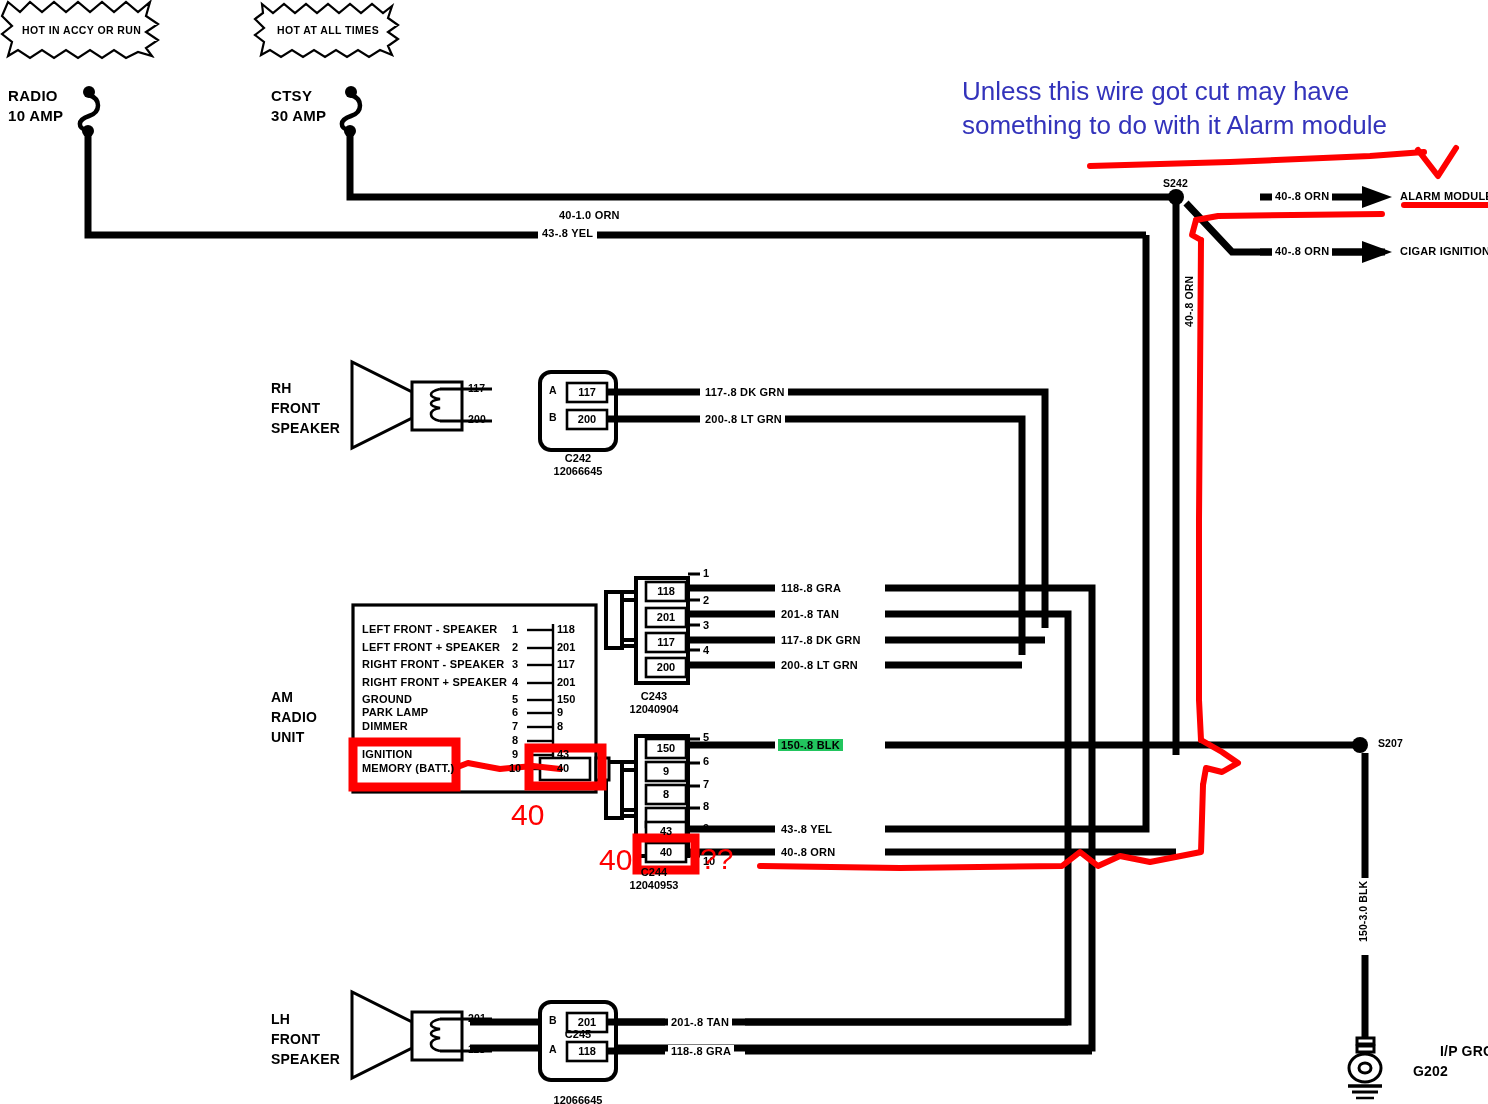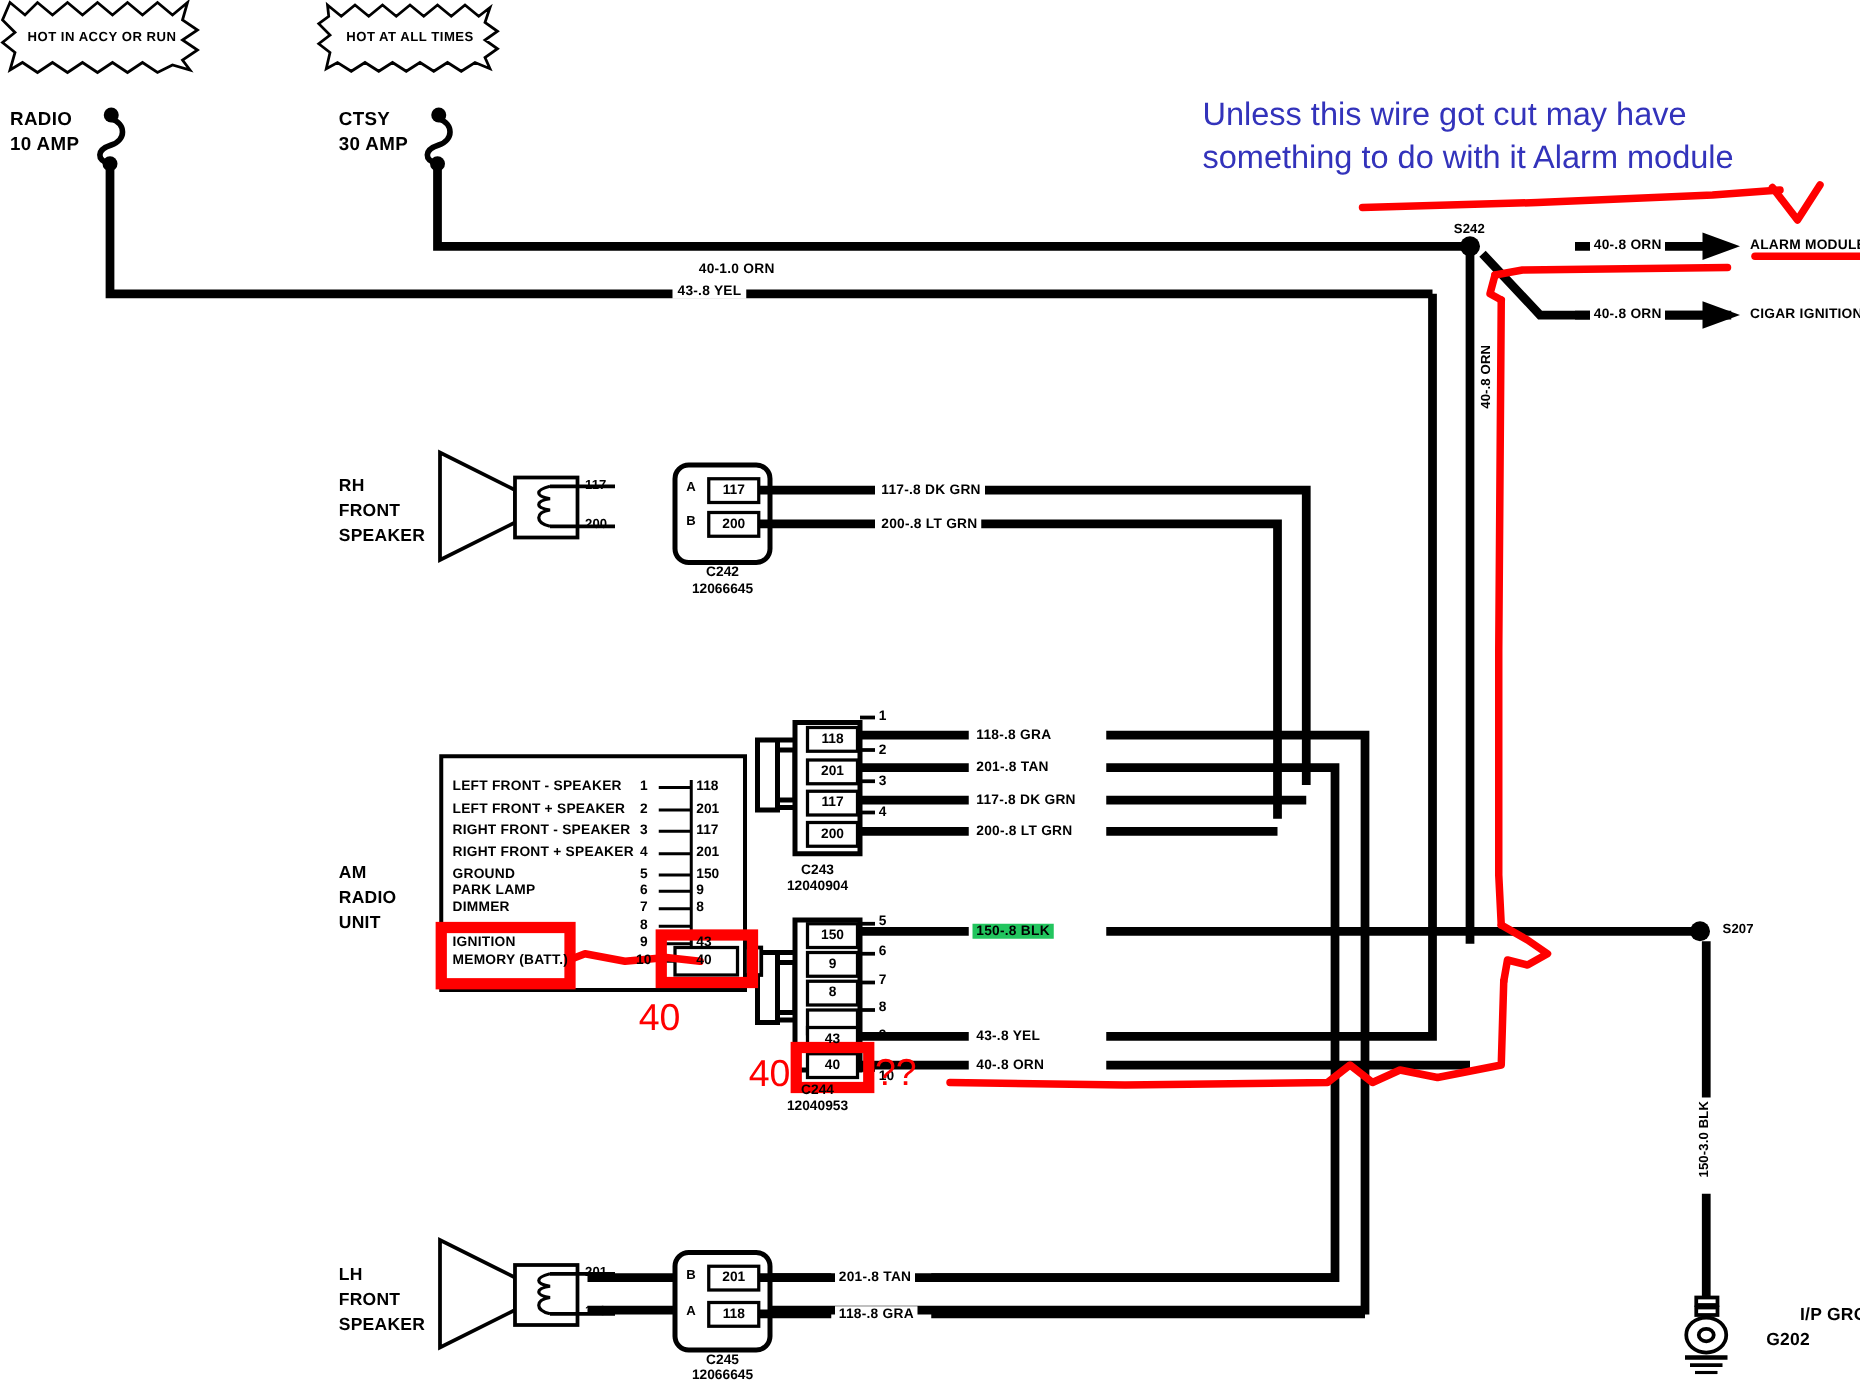--- a/index.html
+++ b/index.html
@@ -358,21 +358,21 @@
   <div class="lbl box-title" style="left:271px;top:1012px;">LH</div>
   <div class="lbl box-title" style="left:271px;top:1032px;">FRONT</div>
   <div class="lbl box-title" style="left:271px;top:1052px;">SPEAKER</div>
   <div class="lbl tiny" style="left:468px;top:1013px;">201</div>
   <div class="lbl tiny" style="left:468px;top:1044px;">118</div>
 
   <div class="lbl tiny" style="left:549px;top:1015px;">B</div>
   <div class="lbl tiny" style="left:549px;top:1044px;">A</div>
   <div class="cellnum" style="left:567px;top:1016px;width:40px;">201</div>
   <div class="cellnum" style="left:567px;top:1045px;width:40px;">118</div>
-  <div class="lbl conn-name" style="left:540px;top:1082px;width:76px;">C245</div>
+  <div class="lbl conn-name" style="left:540px;top:1028px;width:76px;">C245</div>
   <div class="lbl conn-name" style="left:532px;top:1094px;width:92px;">12066645</div>
   <div class="lbl wire-lbl" style="left:668px;top:1016px;background:#fff;padding:0 3px;">201-.8 TAN</div>
   <div class="lbl wire-lbl" style="left:668px;top:1045px;background:#fff;padding:0 3px;">118-.8 GRA</div>
 
   <div class="lbl tiny vert" style="left:1358px;top:945px;transform:rotate(-90deg);background:#fff;padding:0 3px;">150-3.0 BLK</div>
   <div class="lbl box-title" style="left:1440px;top:1044px;">I/P GROUND</div>
   <div class="lbl box-title" style="left:1413px;top:1064px;">G202</div>
 
   <div class="annot" style="left:962px;top:74px;width:500px;">Unless this wire got cut may have something to do with it Alarm module</div>
 

